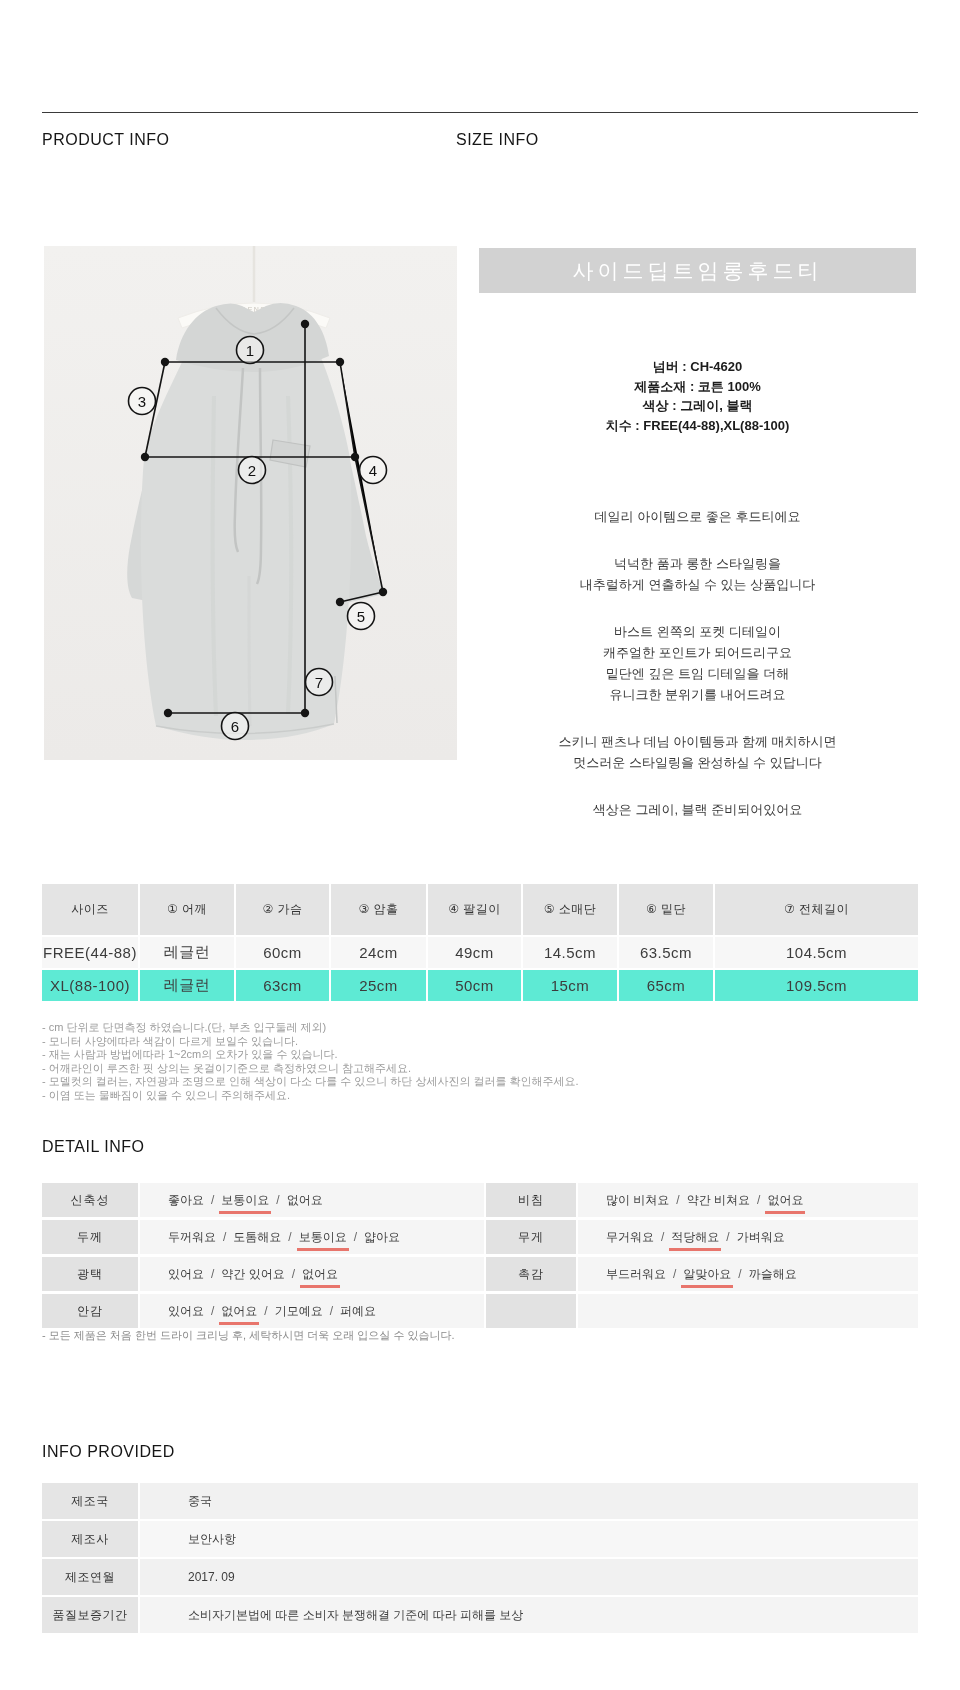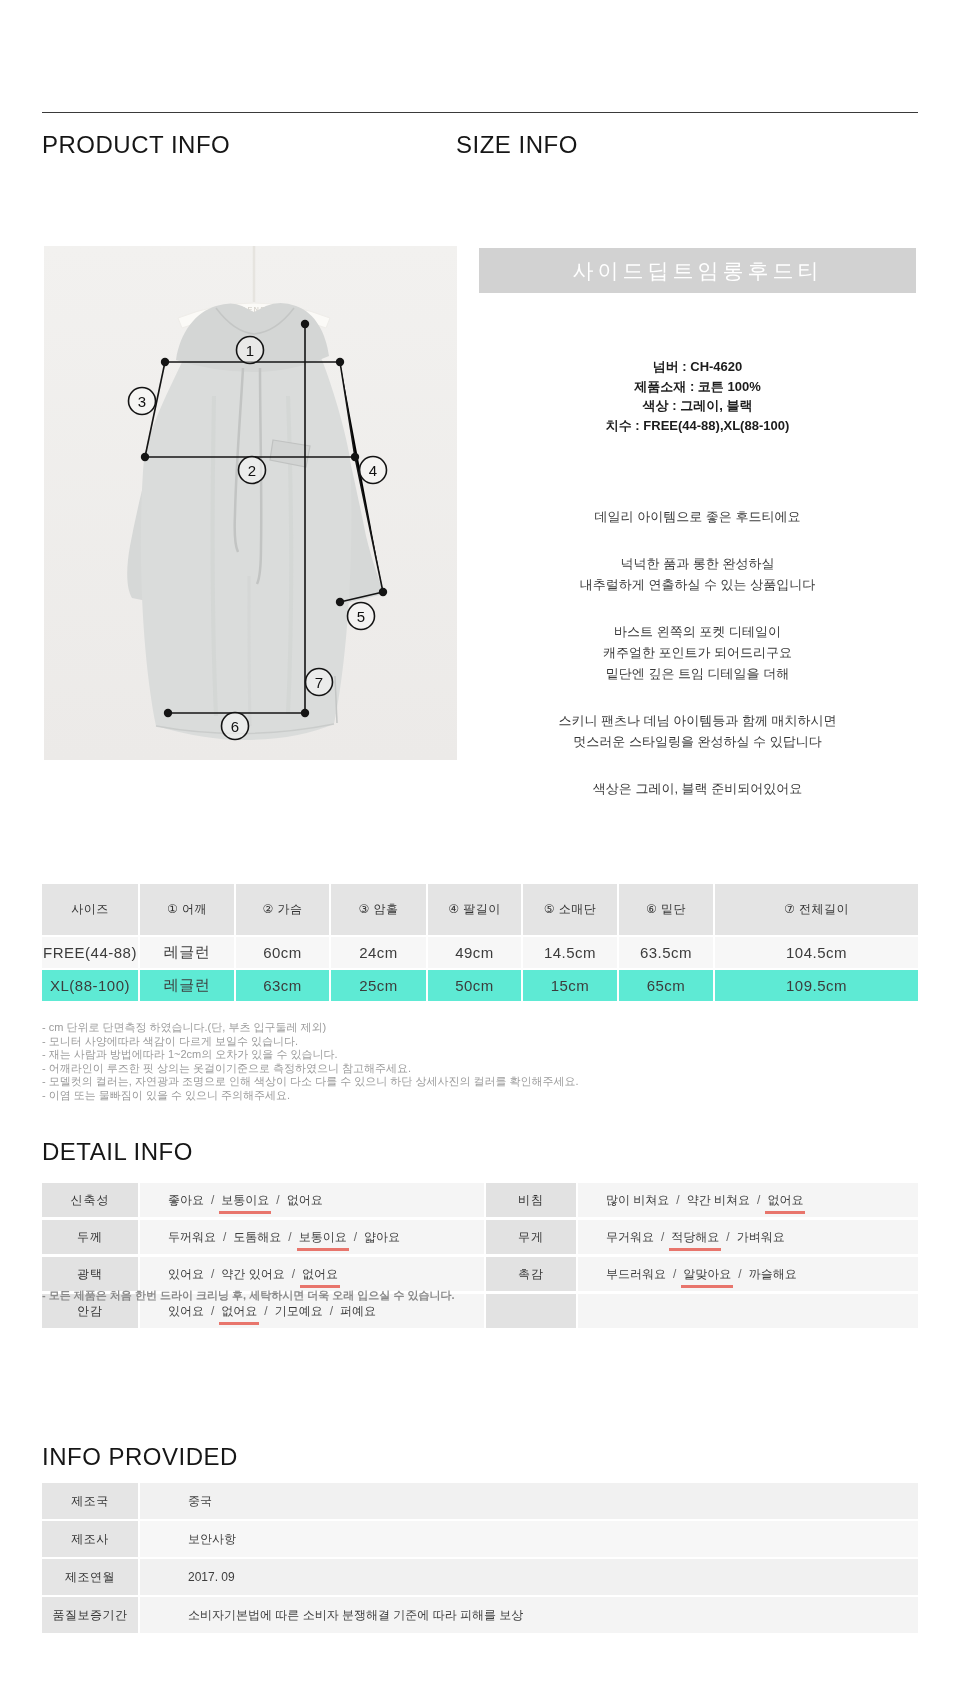--- a/index.html
+++ b/index.html
@@ -1,19 +1,19 @@
 <!DOCTYPE html>
 <html><head>
 <meta charset="utf-8">
 <style>
   html,body{margin:0;padding:0;background:#fff;}
   body{font-family:"Liberation Sans","DejaVu Sans",sans-serif;color:#333;}
   .page{position:relative;width:960px;height:1690px;background:#fff;overflow:hidden;}
   .rule{position:absolute;left:42px;top:112px;width:876px;border-top:1px solid #3a3a3a;}
-  .h{position:absolute;margin:0;font-size:24px;font-weight:400;letter-spacing:0.5px;color:#161616;}
+  .h{position:absolute;margin:0;font-size:16px;font-weight:400;letter-spacing:0.5px;color:#161616;}
   .h-product{left:42px;top:131px;}
   .h-size{left:456px;top:131px;}
   .h-detail{left:42px;top:1138px;}
   .h-info{left:42px;top:1443px;}
 
   .figure{position:absolute;left:44px;top:246px;width:413px;height:514px;}
   .figure svg{display:block;}
 
   .banner{position:absolute;left:479px;top:248px;width:437px;height:45px;background:#d2d2d2;
           color:#fff;font-size:21px;letter-spacing:4px;line-height:45px;text-align:center;}
@@ -41,21 +41,21 @@
 
   .detail-table{position:absolute;left:42px;top:1183px;width:876px;}
   .detail-table th,.detail-table td{border-right:2px solid #fff;border-bottom:3px solid #fff;height:37px;vertical-align:middle;}
   .detail-table td:last-child{border-right:none;}
   .detail-table th{background:#e2e2e2;font-size:12px;color:#333;text-align:center;letter-spacing:1px;}
   .detail-table td{background:#f5f5f5;font-size:12px;color:#3c3c3c;padding-left:28px;text-align:left;}
   .opt{position:relative;}
   .opt.sel::after{content:"";position:absolute;left:-2px;right:-2px;bottom:-7px;height:3px;background:#e8756c;}
   .sep{color:#666;margin:0 7px;}
 
-  .care-note{position:absolute;left:42px;top:1288px;width:876px;font-size:11px;color:#8a8a8a;line-height:14px;font-weight:bold;}
+  .care-note{position:absolute;left:42px;top:1328px;width:876px;font-size:11px;color:#8a8a8a;line-height:14px;}
 
   .info-table{position:absolute;left:42px;top:1483px;width:876px;}
   .info-table th,.info-table td{border-bottom:2px solid #fff;height:38px;vertical-align:middle;}
   .info-table th{background:#e5e5e5;border-right:2px solid #fff;font-size:12px;color:#333;
         text-align:center;letter-spacing:0.5px;}
   .info-table td{font-size:12px;color:#3e3e3e;text-align:left;padding-left:48px;}
   .info-table tr.r0 td{background:#f1f1f1;}
   .info-table tr.r1 td{background:#f7f7f7;}
   .info-table tr.r2 td{background:#f1f1f1;}
   .info-table tr.r3 td{background:#f4f4f4;}
@@ -163,27 +163,28 @@
     <div>제품소재 : 코튼 100%</div>
     <div>색상 : 그레이, 블랙</div>
     <div>치수 : FREE(44-88),XL(88-100)</div>
   </div>
 
   <div class="desc">
     <p class="para">
       <span class="line">데일리 아이템으로 좋은 후드티에요</span>
     </p>
     <p class="para">
-      <span class="line">넉넉한 품과 롱한 완성하실</span>
+      <span class="line">넉넉한 품과 롱한 스타일링을</span>
       <span class="line">내추럴하게 연출하실 수 있는 상품입니다</span>
     </p>
     <p class="para">
       <span class="line">바스트 왼쪽의 포켓 디테일이</span>
       <span class="line">캐주얼한 포인트가 되어드리구요</span>
       <span class="line">밑단엔 깊은 트임 디테일을 더해</span>
+      <span class="line">유니크한 분위기를 내어드려요</span>
     </p>
     <p class="para">
       <span class="line">스키니 팬츠나 데님 아이템등과 함께 매치하시면</span>
       <span class="line">멋스러운 스타일링을 완성하실 수 있답니다</span>
     </p>
     <p class="para">
       <span class="line">색상은 그레이, 블랙 준비되어있어요</span>
     </p>
   </div>
 

